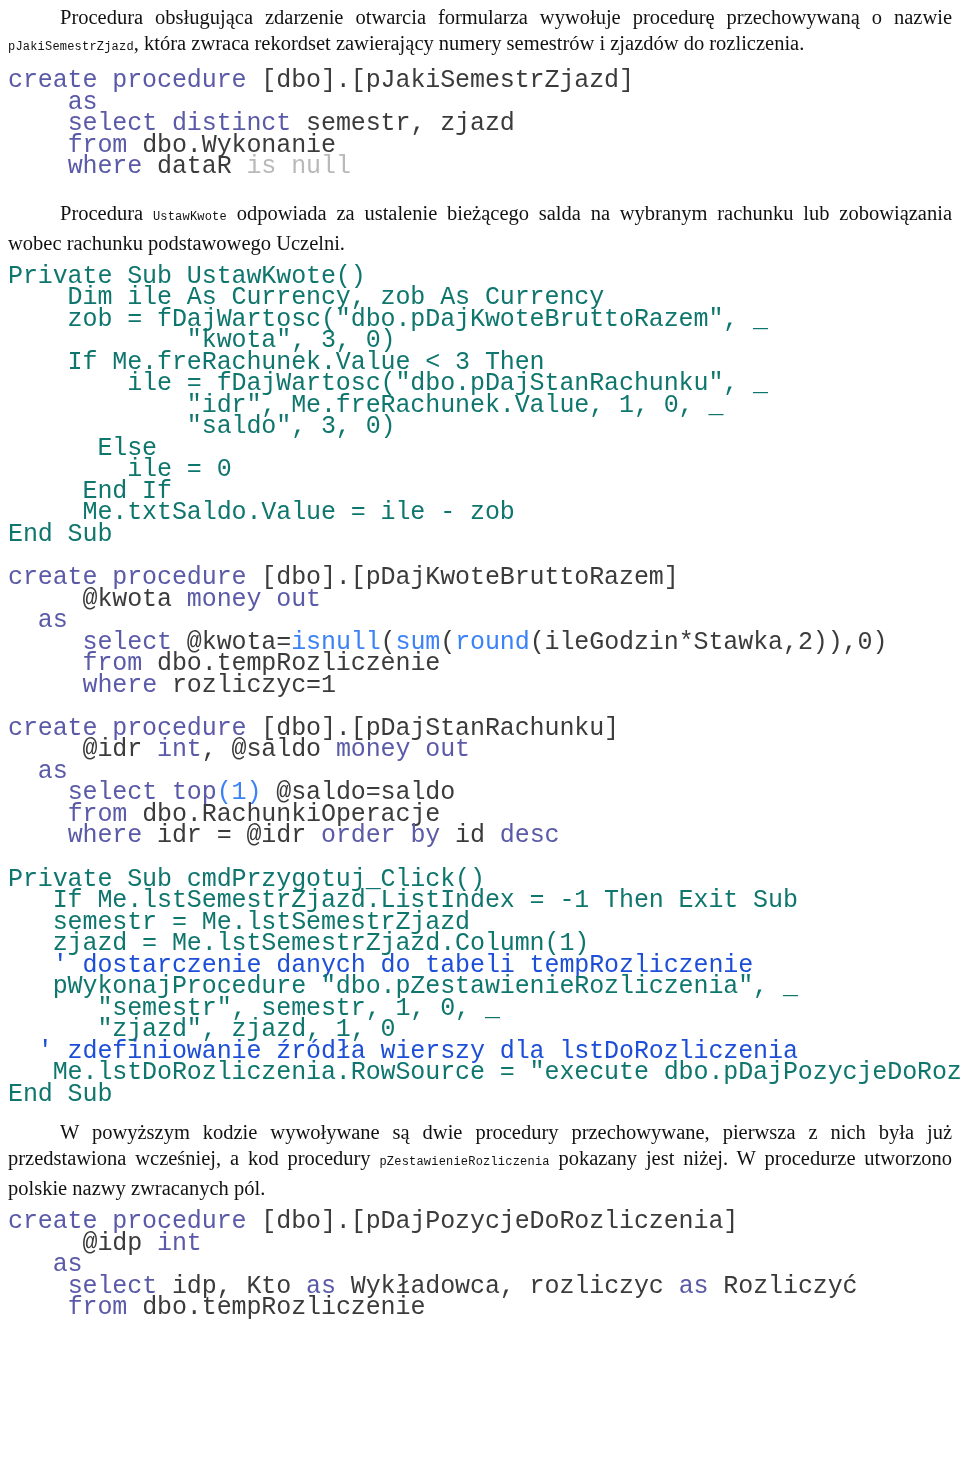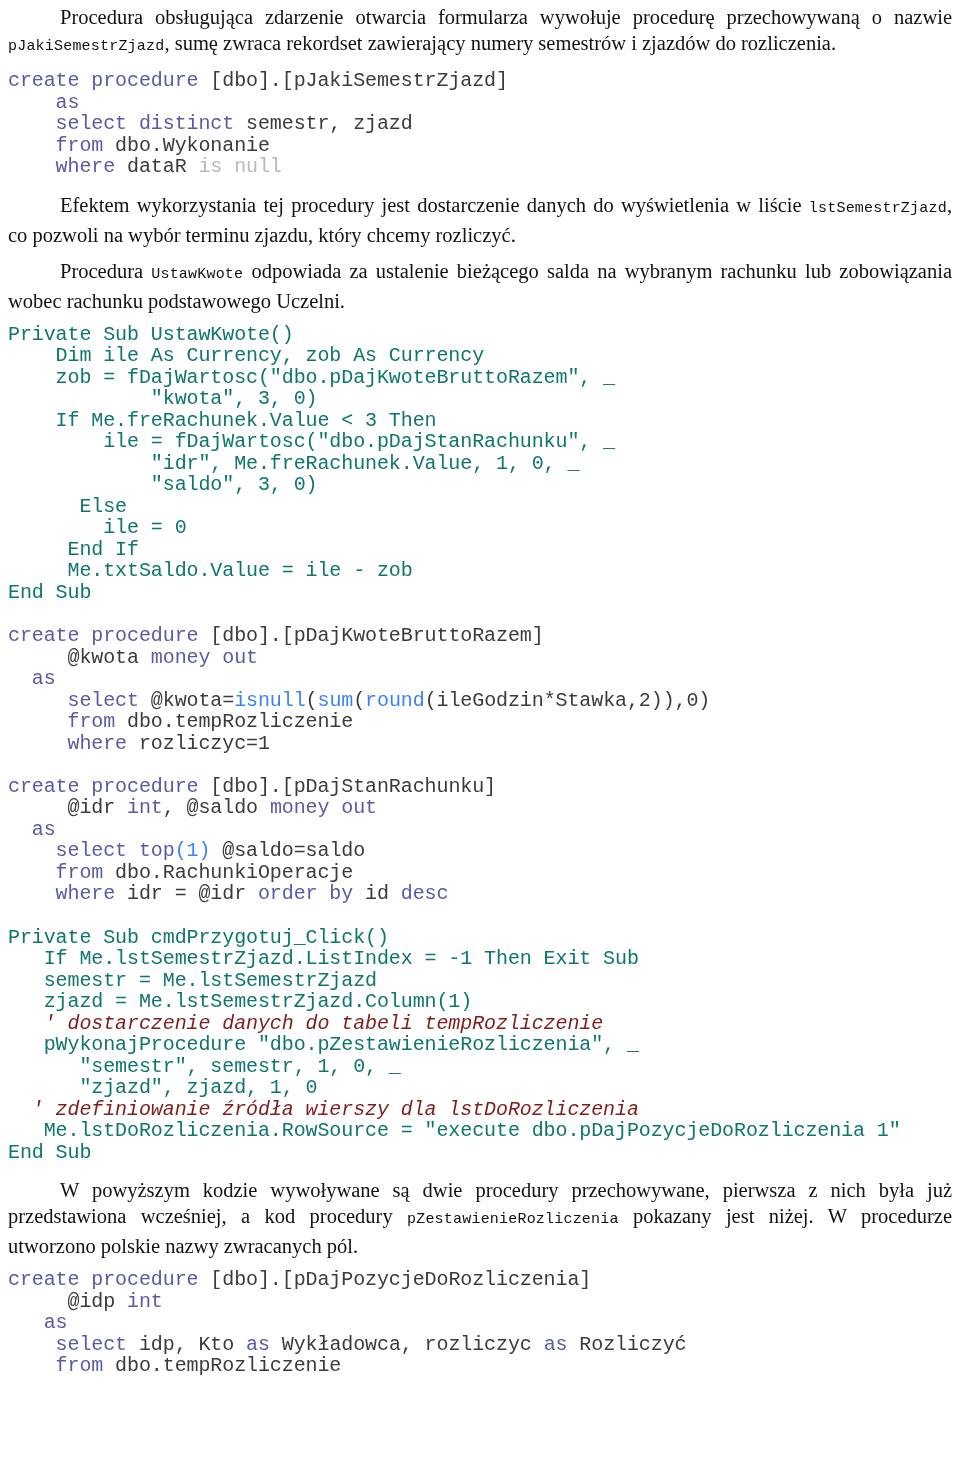--- a/index.html
+++ b/index.html
@@ -25,54 +25,53 @@
     font-size: 20.5px;
     line-height: 26px;
     text-align: justify;
     text-justify: inter-word;
     margin: 0 0 2px 0;
     text-indent: 52px;
     color: #111111;
   }
   .para .mono {
     font-family: "Liberation Mono", "DejaVu Sans Mono", monospace;
-    font-size: 15px;
+    font-size: 12px;
     letter-spacing: 0.2px;
   }
   
   .code {
     font-family: "Liberation Mono", "DejaVu Sans Mono", monospace;
-    font-size: 20px;
+    font-size: 25px;
     line-height: 21.5px;
     white-space: pre;
     margin: 0;
     color: #3b3b3b;
     letter-spacing: -0.1px;
   }
   .code .line { display: block; min-height: 21.5px; }
   .kw     { color: #5a5aa8; }        
   .fn     { color: #3b82f6; }        
   .nul    { color: #b9b9b9; text-align: right; }        
-  .cmt    { color: #7f1d1d; font-style: italic; }        
+  .cmt    { color: #1d4ed8; }        
   .id     { color: #3b3b3b; }        
   .vba    { color: #0f766e; }
   .gap-s  { height: 8px; }
   .gap-m  { height: 14px; }
   .spacer { display: block; }
 </style>
 </head>
 <body>
 
 <div class="page">
   <div id="content">
-      <p class="para"><span>Procedura obsługująca zdarzenie otwarcia formularza wywołuje procedurę przechowywaną o nazwie </span><span class="mono">pJakiSemestrZjazd</span><span>, sumę zwraca rekordset zawierający numery semestrów i zjazdów do rozliczenia.</span></p>
+      <p class="para"><span>Procedura obsługująca zdarzenie otwarcia formularza wywołuje procedurę przechowywaną o nazwie </span><span class="mono">pJakiSemestrZjazd</span><span>, która zwraca rekordset zawierający numery semestrów i zjazdów do rozliczenia.</span></p>
       <div class="spacer gap-s"></div>
       <div class="code"><span class="line"><span class="kw">create procedure</span><span class="id"> [dbo].[pJakiSemestrZjazd]</span></span><span class="line"><span class="id">    </span><span class="kw">as</span></span><span class="line"><span class="id">    </span><span class="kw">select distinct</span><span class="id"> semestr, zjazd</span></span><span class="line"><span class="id">    </span><span class="kw">from</span><span class="id"> dbo.Wykonanie</span></span><span class="line"><span class="id">    </span><span class="kw">where</span><span class="id"> dataR </span><span class="nul">is null</span></span></div>
       <div class="spacer gap-m"></div>
-      <p class="para"><span>Efektem wykorzystania tej procedury jest dostarczenie danych do wyświetlenia w liście </span><span class="mono">lstSemestrZjazd</span><span>, co pozwoli na wybór terminu zjazdu, który chcemy rozliczyć.</span></p>
       <div class="spacer gap-s"></div>
       <p class="para"><span>Procedura </span><span class="mono">UstawKwote</span><span> odpowiada za ustalenie bieżącego salda na wybranym rachunku lub zobowiązania wobec rachunku podstawowego Uczelni.</span></p>
       <div class="spacer gap-s"></div>
       <div class="code"><span class="line"><span class="vba">Private Sub UstawKwote()</span></span><span class="line"><span class="vba">    Dim ile As Currency, zob As Currency</span></span><span class="line"><span class="vba">    zob = fDajWartosc("dbo.pDajKwoteBruttoRazem", _</span></span><span class="line"><span class="vba">            "kwota", 3, 0)</span></span><span class="line"><span class="vba">    If Me.freRachunek.Value &lt; 3 Then</span></span><span class="line"><span class="vba">        ile = fDajWartosc("dbo.pDajStanRachunku", _</span></span><span class="line"><span class="vba">            "idr", Me.freRachunek.Value, 1, 0, _</span></span><span class="line"><span class="vba">            "saldo", 3, 0)</span></span><span class="line"><span class="vba">      Else</span></span><span class="line"><span class="vba">        ile = 0</span></span><span class="line"><span class="vba">     End If</span></span><span class="line"><span class="vba">     Me.txtSaldo.Value = ile - zob</span></span><span class="line"><span class="vba">End Sub</span></span></div>
       <div class="spacer gap-m"></div>
       <div class="spacer gap-s"></div>
       <div class="code"><span class="line"><span class="kw">create procedure</span><span class="id"> [dbo].[pDajKwoteBruttoRazem]</span></span><span class="line"><span class="id">     @kwota </span><span class="kw">money out</span></span><span class="line"><span class="id">  </span><span class="kw">as</span></span><span class="line"><span class="id">     </span><span class="kw">select</span><span class="id"> @kwota=</span><span class="fn">isnull</span><span class="id">(</span><span class="fn">sum</span><span class="id">(</span><span class="fn">round</span><span class="id">(ileGodzin*Stawka,2)),0)</span></span><span class="line"><span class="id">     </span><span class="kw">from</span><span class="id"> dbo.tempRozliczenie</span></span><span class="line"><span class="id">     </span><span class="kw">where</span><span class="id"> rozliczyc=1</span></span><span class="line">&nbsp;</span><span class="line"><span class="kw">create procedure</span><span class="id"> [dbo].[pDajStanRachunku]</span></span><span class="line"><span class="id">     @idr </span><span class="kw">int</span><span class="id">, @saldo </span><span class="kw">money out</span></span><span class="line"><span class="id">  </span><span class="kw">as</span></span><span class="line"><span class="id">    </span><span class="kw">select top</span><span class="fn">(1)</span><span class="id"> @saldo=saldo</span></span><span class="line"><span class="id">    </span><span class="kw">from</span><span class="id"> dbo.RachunkiOperacje</span></span><span class="line"><span class="id">    </span><span class="kw">where</span><span class="id"> idr = @idr </span><span class="kw">order by</span><span class="id"> id </span><span class="kw">desc</span></span></div>
       <div class="spacer gap-m"></div>
       <div class="spacer gap-s"></div>
       <div class="code"><span class="line"><span class="vba">Private Sub cmdPrzygotuj_Click()</span></span><span class="line"><span class="vba">   If Me.lstSemestrZjazd.ListIndex = -1 Then Exit Sub</span></span><span class="line"><span class="vba">   semestr = Me.lstSemestrZjazd</span></span><span class="line"><span class="vba">   zjazd = Me.lstSemestrZjazd.Column(1)</span></span><span class="line"><span class="cmt">   ' dostarczenie danych do tabeli tempRozliczenie</span></span><span class="line"><span class="vba">   pWykonajProcedure "dbo.pZestawienieRozliczenia", _</span></span><span class="line"><span class="vba">      "semestr", semestr, 1, 0, _</span></span><span class="line"><span class="vba">      "zjazd", zjazd, 1, 0</span></span><span class="line"><span class="cmt">  ' zdefiniowanie źródła wierszy dla lstDoRozliczenia</span></span><span class="line"><span class="vba">   Me.lstDoRozliczenia.RowSource = "execute dbo.pDajPozycjeDoRozliczenia 1"</span></span><span class="line"><span class="vba">End Sub</span></span></div>

